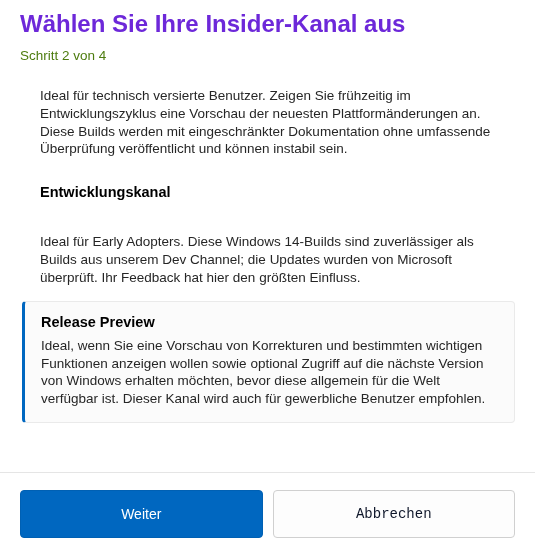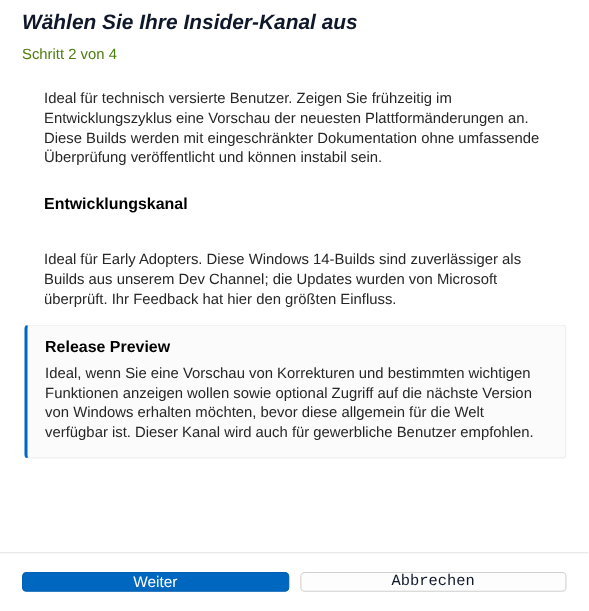--- a/index.html
+++ b/index.html
@@ -13,25 +13,24 @@
       width: 535px;
       height: 555px;
       overflow: hidden;
       color: #1a1a1a;
       position: relative;
     }
     .header {
       padding: 10px 20px 4px 20px;
     }
     .title {
-      font-size: 19px;
+      font-size: 24px;
       font-weight: 600;
-      color: #0f172a;
+      color: #6d28d9;
       margin-bottom: 10px;
-      font-style: italic;
     }
     .step {
       font-size: 13.5px;
       color: #4d7c0f;
     }
     .content {
       padding: 8px 20px 0 22px;
     }
     .channel {
       padding: 12px 18px 14px 18px;
@@ -60,21 +59,21 @@
       left: 0;
       right: 0;
       padding: 17px 20px 17px 20px;
       border-top: 1px solid #e5e5e5;
       display: flex;
       gap: 10px;
       background: #ffffff;
     }
     .btn {
       flex: 1;
-      height: 18px;
+      height: 48px;
       border-radius: 4px;
       font-size: 14px;
       font-family: inherit;
       cursor: pointer;
       border: none;
     }
     .btn-primary {
       background: #0067c0;
       color: #ffffff;
       border: 1px solid #0060b3;

